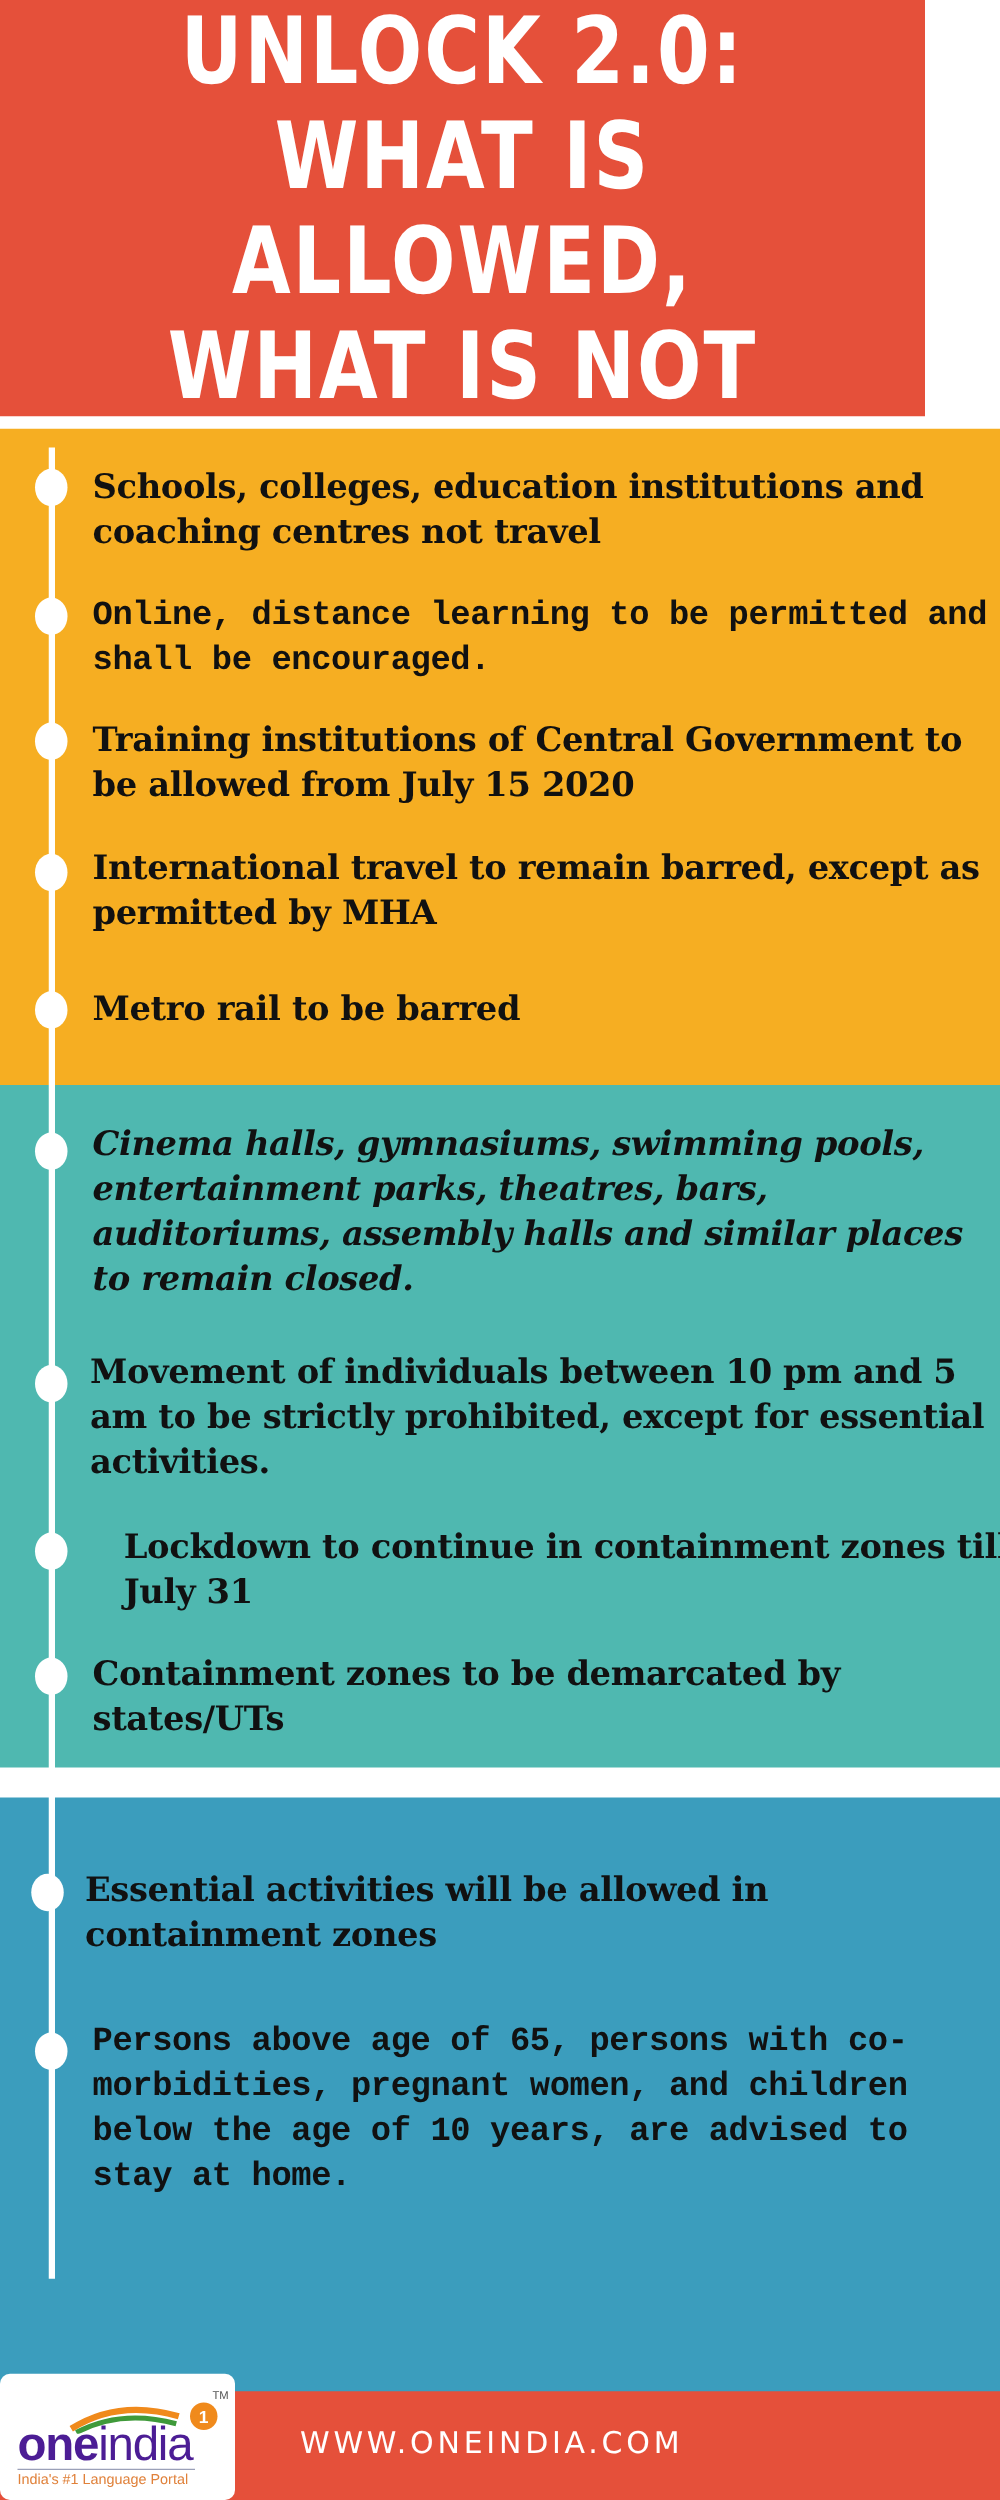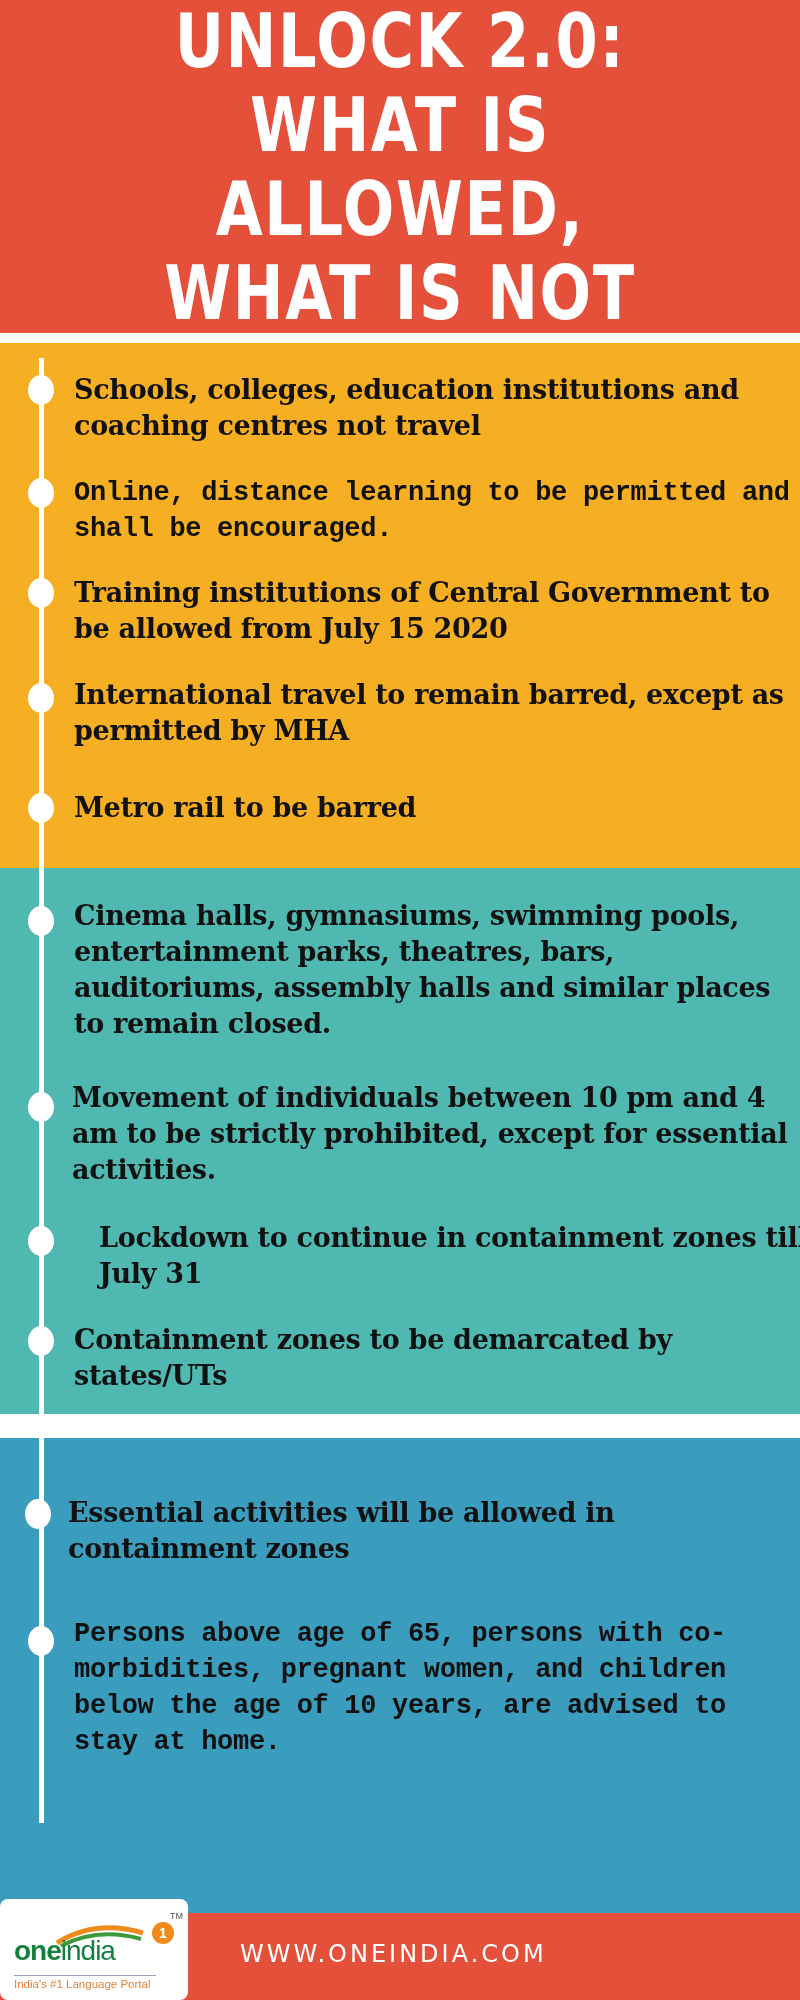--- a/index.html
+++ b/index.html
@@ -1,20 +1,20 @@
 <!DOCTYPE html>
 <html><head>
 <meta charset="utf-8">
 <style>
   * { margin: 0; padding: 0; box-sizing: border-box; }
   html, body { width: 800px; height: 2000px; background: #ffffff; overflow: hidden; }
   body { position: relative; font-family: "DejaVu Serif", serif; }
 
   .header {
-    position: absolute; left: 0; top: 0; width: 800px; height: 333px;
+    position: absolute; left: 0; top: 0; width: 740px; height: 333px;
     background: #e5503a;
     display: flex; align-items: center; justify-content: center;
   }
   .header h1 {
     color: #ffffff;
     font-family: "DejaVu Sans", sans-serif;
     font-weight: bold;
     font-size: 74px;
     line-height: 84px;
     letter-spacing: 2px;
@@ -63,22 +63,22 @@
   .logo-box {
     position: absolute; left: 0; top: 1899px; width: 188px; height: 101px;
     background: #ffffff; border-radius: 8px;
   }
   .logo-swoosh {
     position: absolute; left: 55px; top: 1923px; width: 90px; height: 24px;
   }
   .logo-word {
     position: absolute; left: 14px; top: 1935px;
     font-family: "Liberation Sans", sans-serif;
-    font-size: 28px; letter-spacing: -1px;
-    color: #15803d;
+    font-size: 38px; letter-spacing: -1px;
+    color: #4c1d95;
   }
   .logo-word b { font-weight: bold; }
   .logo-word span { font-weight: normal; }
   .logo-badge {
     position: absolute; left: 152px; top: 1922px; width: 22px; height: 22px;
     border-radius: 50%; background: #f08a1c; color: #ffffff;
     font-family: "Liberation Sans", sans-serif; font-weight: bold;
     font-size: 14px; text-align: center; line-height: 22px;
   }
   .logo-tm {
@@ -122,25 +122,25 @@
   <div class="dot" style="top:6px;"></div>
   <div class="item-text" style="top:0;">International travel to remain barred, except as permitted by MHA</div>
 </div>
 <div class="item" style="top:790px;">
   <div class="dot" style="top:3px;"></div>
   <div class="item-text" style="top:0;">Metro rail to be barred</div>
 </div>
 
 <div class="item" style="top:898px;">
   <div class="dot" style="top:8px;"></div>
-  <div class="item-text" style="top:0;">Cinema halls, gymnasiums, swimming pools, entertainment parks, theatres, bars, auditoriums, assembly halls and similar places to remain closed.</div>
+  <div class="item-text" style="top:0;font-style:italic;">Cinema halls, gymnasiums, swimming pools, entertainment parks, theatres, bars, auditoriums, assembly halls and similar places to remain closed.</div>
 </div>
 <div class="item" style="top:1080px;">
   <div class="dot" style="top:12px;"></div>
-  <div class="item-text" style="top:0; left:72px;">Movement of individuals between 10 pm and 4 am to be strictly prohibited, except for essential activities.</div>
+  <div class="item-text" style="top:0; left:72px;">Movement of individuals between 10 pm and 5 am to be strictly prohibited, except for essential activities.</div>
 </div>
 <div class="item" style="top:1220px;">
   <div class="dot" style="top:6px;"></div>
   <div class="item-text" style="top:0;margin-left:25px;">Lockdown to continue in containment zones till July 31</div>
 </div>
 <div class="item" style="top:1322px;">
   <div class="dot" style="top:4px;"></div>
   <div class="item-text" style="top:0;">Containment zones to be demarcated by states/UTs</div>
 </div>
 

